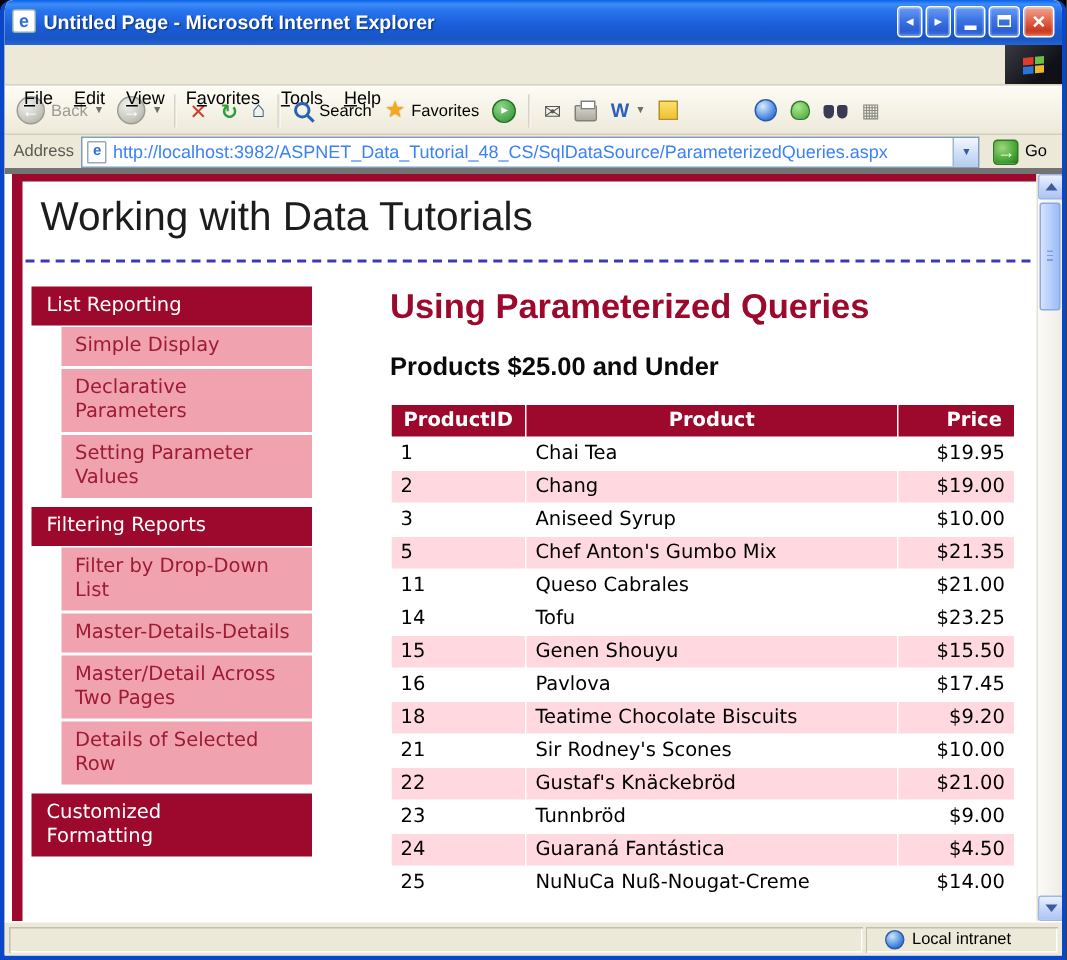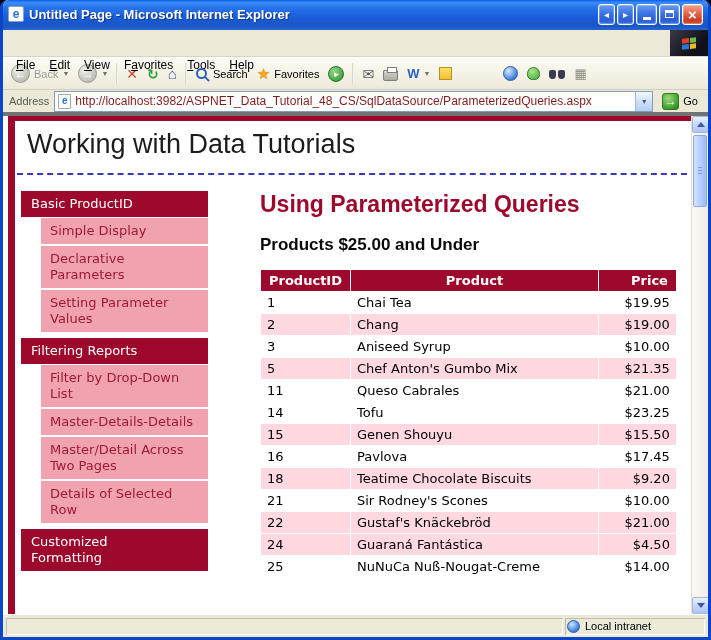--- a/index.html
+++ b/index.html
@@ -91,21 +91,21 @@
 
   
   .addressbar{height:26px;flex:none;display:flex;align-items:center;gap:5px;padding:2px 4px;
     background:#ECE9D8;border-bottom:4px solid #737373;}
   .addr-label{font-size:11px;color:#5A5A52;padding-left:2px;}
   .addr-input{flex:1;height:21px;background:#fff;border:1px solid #7F9DB9;display:flex;
     align-items:center;gap:4px;padding-left:3px;overflow:hidden;}
   .page-ic{width:13px;height:15px;background:#fff;border:1px solid #9AA8B8;border-radius:1px;
     display:flex;align-items:center;justify-content:center;flex:none;}
   .page-ic .pe{color:#2B6FD8;font-weight:bold;font-size:10px;line-height:1;}
-  .url{font-size:12px;color:#7f1d1d;white-space:nowrap;flex:1;}
+  .url{font-size:12px;color:#3b82f6;white-space:nowrap;flex:1;}
   .addr-dd{width:17px;height:19px;flex:none;display:flex;align-items:center;justify-content:center;
     background:linear-gradient(180deg,#F4F8FE,#CBDCF6 60%,#B6CCF0);border-left:1px solid #9FB6D4;}
   .addr-dd .dd-ar{font-size:7px;color:#3C5A9C;}
   .go-btn{display:flex;align-items:center;gap:4px;padding:1px 6px 1px 4px;}
   .go-ic{width:17px;height:17px;border-radius:3px;display:flex;align-items:center;justify-content:center;
     color:#fff;font-weight:bold;font-size:12px;
     background:radial-gradient(circle at 35% 30%,#9CD87C,#3E9E2E 70%,#287818);border:1px solid #2E7A1E;}
   .go-label{font-size:11px;color:#000;}
 
   
@@ -152,21 +152,21 @@
     border-radius:2px;background:linear-gradient(90deg,#D5E3FE,#9ABCF8);}
   .sb-thumb::after{content:"";position:absolute;left:4px;right:4px;top:31px;height:8px;
     background:repeating-linear-gradient(180deg,#7E9EE0 0 1px,transparent 1px 3px);}
 
   
   .statusbar{height:23px;flex:none;display:flex;align-items:center;gap:2px;background:#ECE9D8;
     border-top:1px solid #fff;padding:2px 3px;}
   .pane{height:17px;box-shadow:inset 1px 1px 0 #C2BFB2, inset -1px -1px 0 #FFFFFF;
     display:flex;align-items:center;}
   .pane.main{flex:1;}
-  .pane.zone{width:140px;gap:5px;padding:0 2px;}
+  .pane.zone{width:128px;gap:5px;padding:0 13px;}
   .globe-sm{width:13px;height:13px;border-radius:50%;flex:none;
     background:radial-gradient(circle at 35% 30%,#CDE6FF,#4285DC 65%,#2A58A8);border:1px solid #2D5CA8;}
   .zone-text{font-size:11px;color:#000;}
 </style>
 </head>
 <body>
 
 <div class="window">
 
   <div class="titlebar">
@@ -299,21 +299,21 @@
     </div>
   </div>
 
   <div class="viewport">
     <div class="page">
       <div class="page-frame">
         <div class="site-header">Working with Data Tutorials</div>
         <div class="dashed"></div>
         <div class="content">
           <div class="sidebar">
-              <div class="nav-item level1">Basic ProductID</div>
+              <div class="nav-item level1">List Reporting</div>
               <div class="nav-item level2">Simple Display</div>
               <div class="nav-item level2">Declarative Parameters</div>
               <div class="nav-item level2">Setting Parameter Values</div>
               <div class="nav-item level1 section-gap">Filtering Reports</div>
               <div class="nav-item level2">Filter by Drop-Down List</div>
               <div class="nav-item level2">Master-Details-Details</div>
               <div class="nav-item level2">Master/Detail Across Two Pages</div>
               <div class="nav-item level2">Details of Selected Row</div>
               <div class="nav-item level1 section-gap">Customized Formatting</div>
             </div>
@@ -377,20 +377,25 @@
                   <tr>
                     <td>21</td>
                     <td>Sir Rodney's Scones</td>
                     <td class="price">$10.00</td>
                   </tr>
                   <tr class="alt">
                     <td>22</td>
                     <td>Gustaf's Knäckebröd</td>
                     <td class="price">$21.00</td>
                   </tr>
+                  <tr>
+                    <td>23</td>
+                    <td>Tunnbröd</td>
+                    <td class="price">$9.00</td>
+                  </tr>
                   <tr class="alt">
                     <td>24</td>
                     <td>Guaraná Fantástica</td>
                     <td class="price">$4.50</td>
                   </tr>
                   <tr>
                     <td>25</td>
                     <td>NuNuCa Nuß-Nougat-Creme</td>
                     <td class="price">$14.00</td>
                   </tr>

